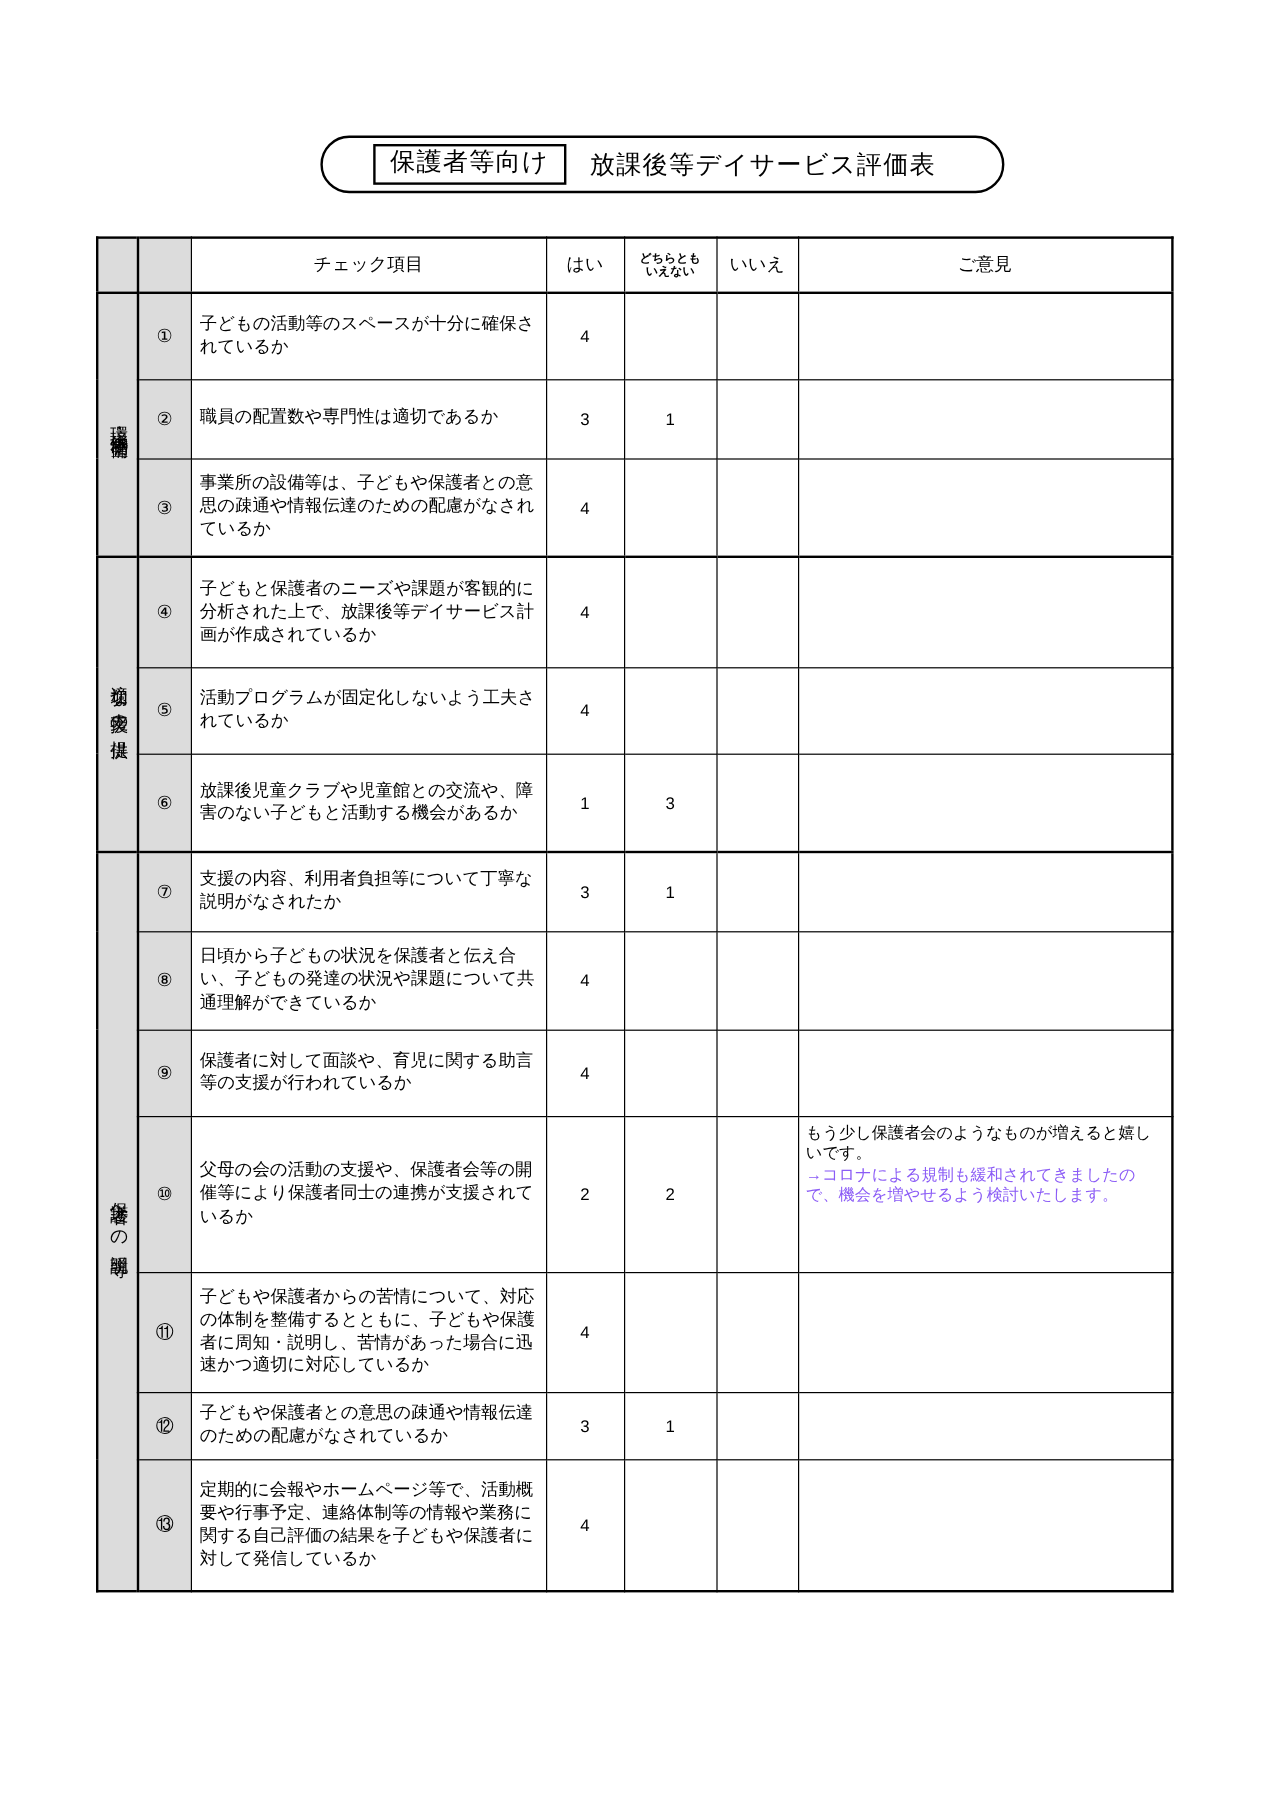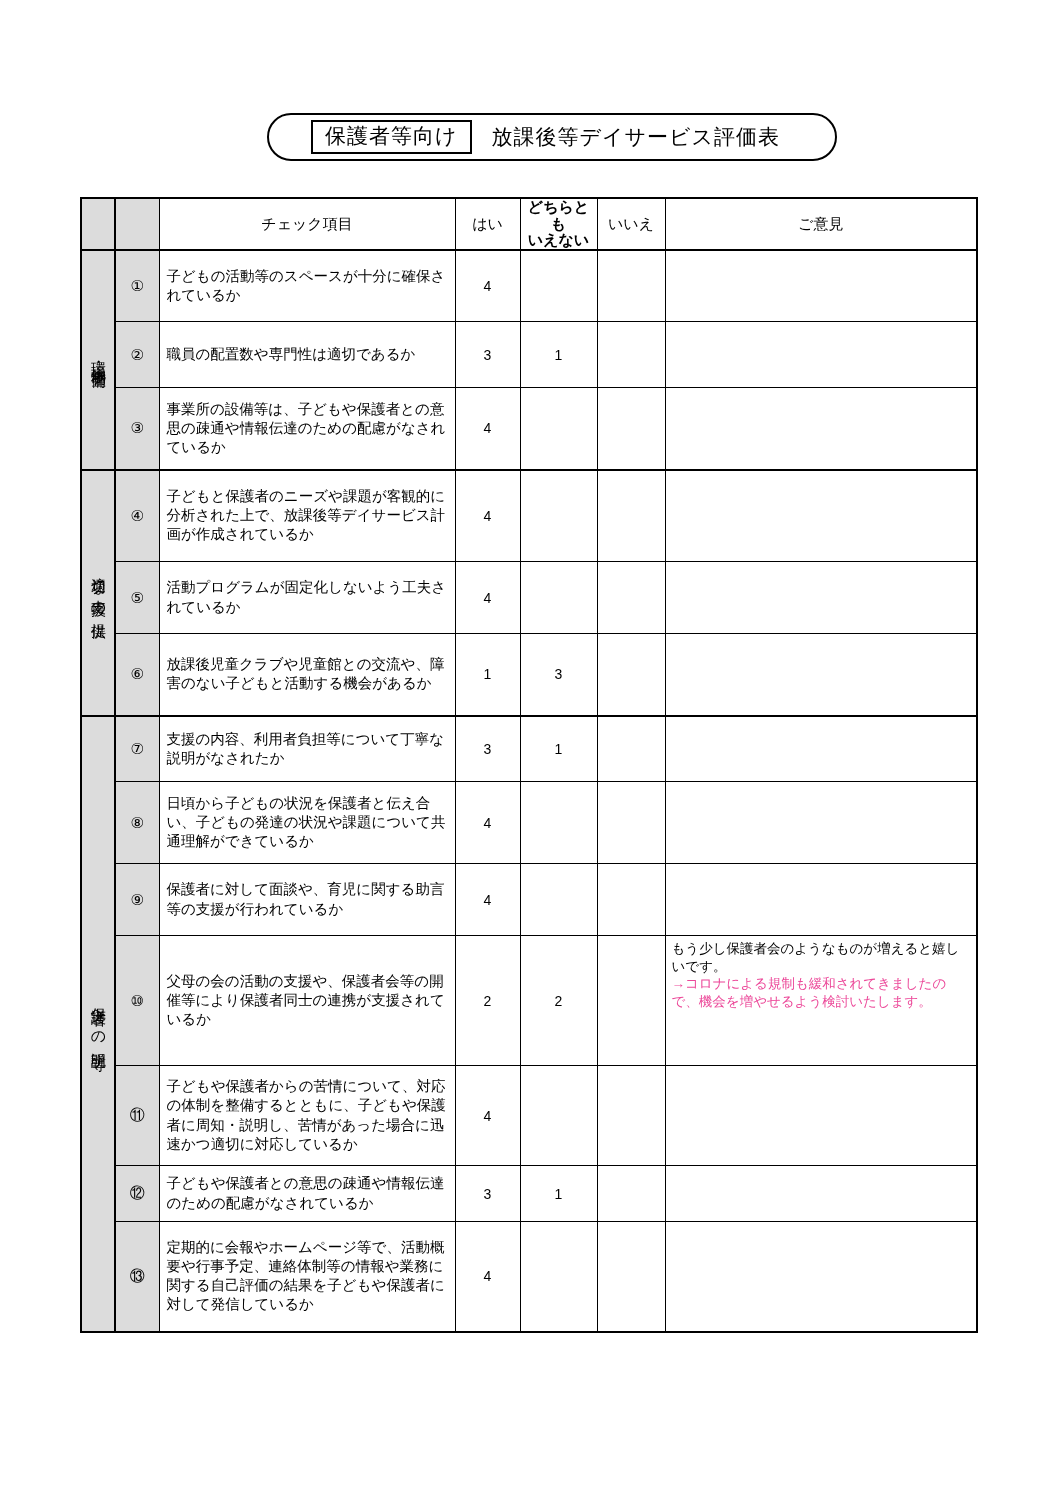--- a/index.html
+++ b/index.html
@@ -77,21 +77,21 @@
   
   .hdr td {
     height: 46px;
     text-align: center;
     font-weight: normal;
     font-size: 15px;
     line-height: 1.05;
   }
   .hdr .gray { background: #dcdcdc; }
   .hdr .small {
-    font-size: 15px;
+    font-size: 10px;
     font-weight: bold;
     line-height: 1.1;
   }
 
   
   td.sec {
     background: #dcdcdc;
     text-align: center;
     font-size: 15px;
     line-height: 1.25;
@@ -128,21 +128,21 @@
 
   
   td.cmt {
     padding: 4px 4px 4px 6px;
     font-size: 13.5px;
     line-height: 1.3;
     vertical-align: top;
     text-align: left;
     margin-left: 12px;
   }
-  .cmt-red { color: #ec4899; }
+  .cmt-red { color: #8b5cf6; }
 
   
   tr.sec-start > td { border-top: 2px solid #000; }
   .sheet tr.hdr > td { border-bottom: 2px solid #000; }
   td.sec { border-right: 2px solid #000; }
   td.hdr-sec-pad { border-right: 2px solid #000; }
 </style>
 </head>
 <body>
 

